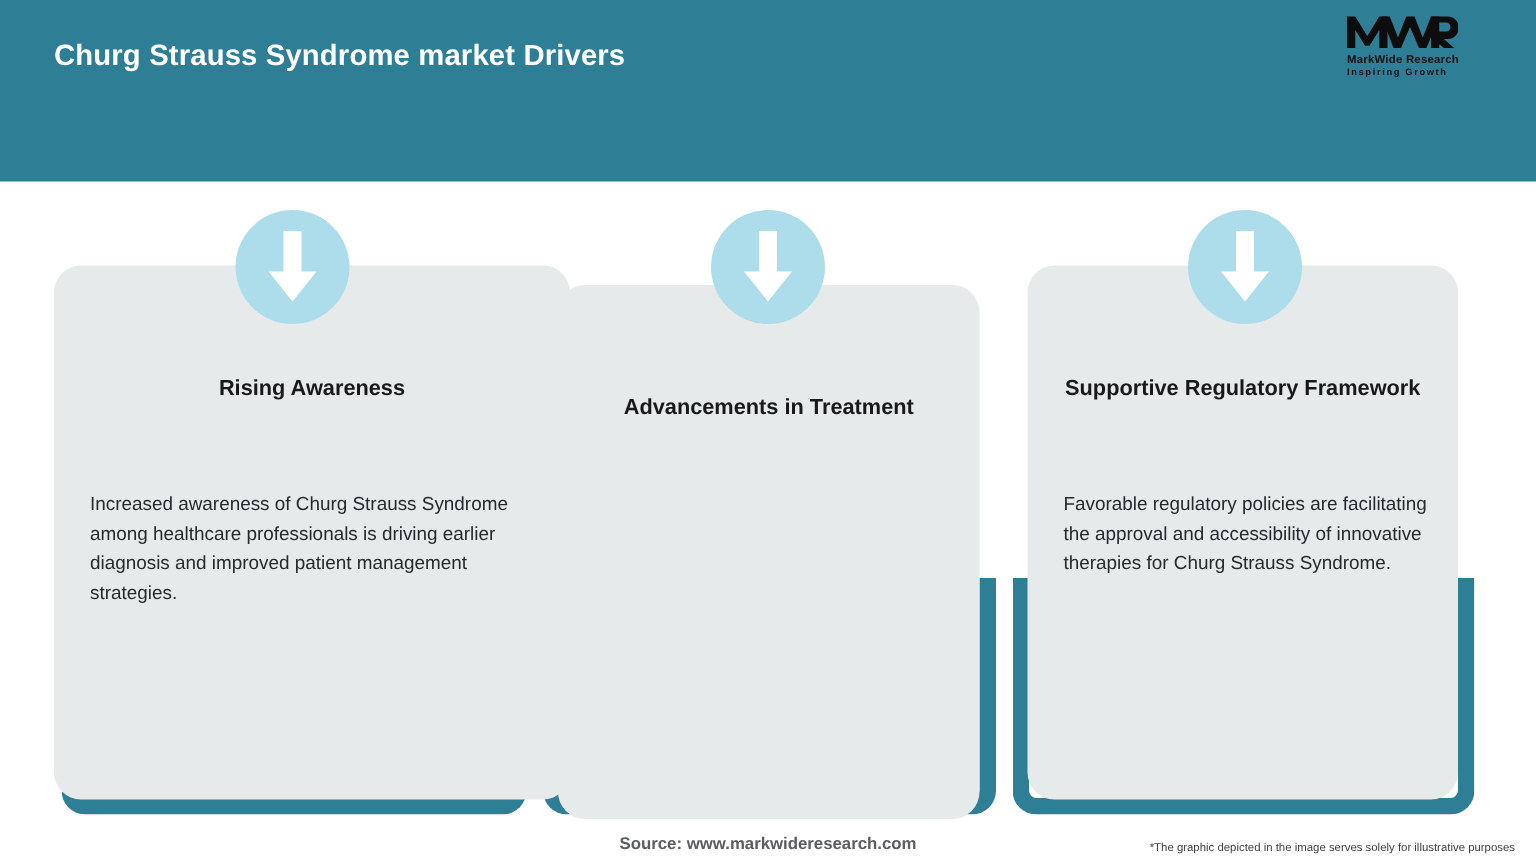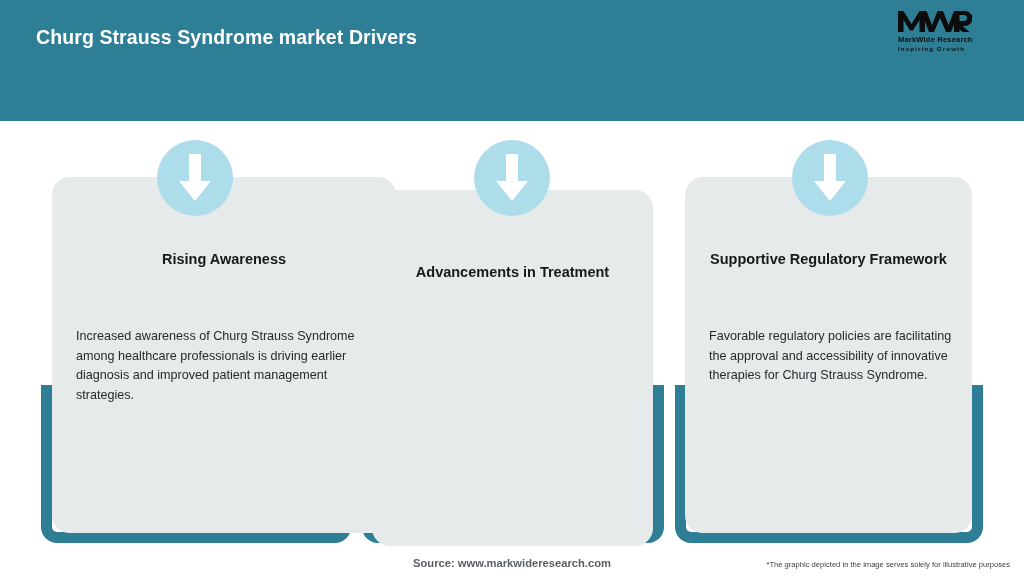--- a/index.html
+++ b/index.html
@@ -169,21 +169,21 @@
     </span>
     <span class="logo-name">MarkWide Research</span>
     <span class="logo-tag">Inspiring Growth</span>
   </div>
 </div>
 
 <div class="u-frame" style="left:41px; top:385px; width:310px; height:158px;"></div>
 <div class="u-frame" style="left:362px; top:385px; width:302px; height:158px;"></div>
 <div class="u-frame" style="left:675px; top:385px; width:308px; height:158px;"></div>
 
-<div class="card" style="left:52px; top:177px; width:344px; height:356px;">
+<div class="card" style="left:36px; top:177px; width:344px; height:356px;">
   <div class="card-title">Rising Awareness</div>
   <div class="card-body">Increased awareness of Churg Strauss Syndrome among healthcare professionals is driving earlier diagnosis and improved patient management strategies.</div>
 </div>
 <div class="badge" style="left:157px; top:140px;">
   <svg width="34" height="48" viewBox="0 0 34 48" aria-hidden="true">
     <polygon fill="#ffffff" points="11,0 23,0 23,27 33,27 17,47 1,27 11,27"></polygon>
   </svg>
 </div>
 
 <div class="card" style="left:372px; top:190px; width:281px; height:356px;">

